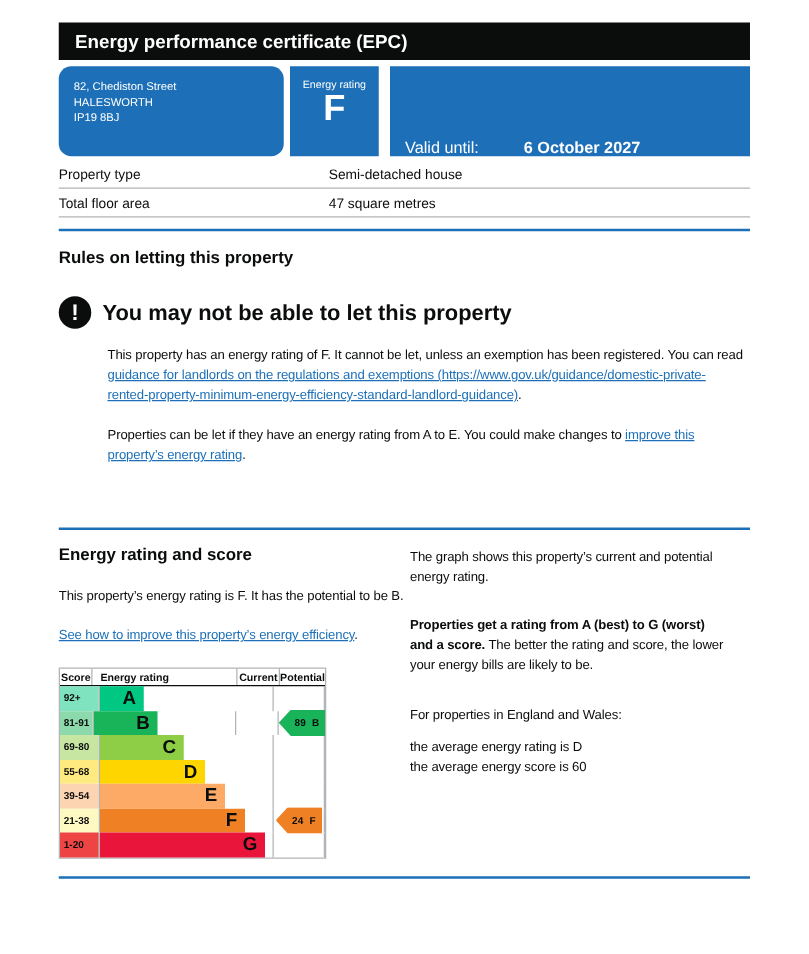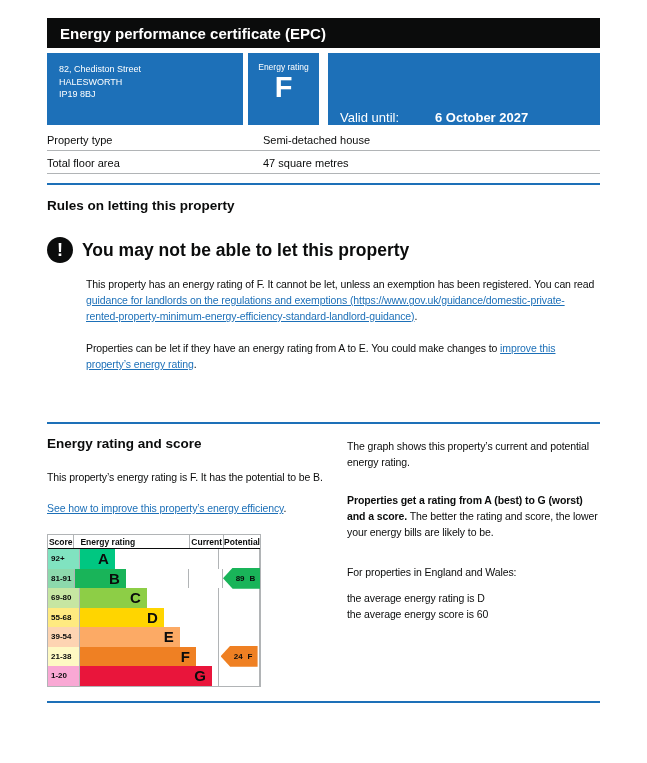--- a/index.html
+++ b/index.html
@@ -10,21 +10,21 @@
   }
   .content { padding:18px 47px 0 47px; }
 
   
   .header-bar { background:#0b0c0c; height:30px; display:flex; align-items:center; padding:0 13px; }
   .header-bar .title { color:#fff; font-size:15px; font-weight:bold; }
 
   
   .summary { display:flex; margin-top:5px; height:72px; }
   .bluebox { background:#1d70b8; color:#fff; }
-  .address-box { width:196px; font-size:9px; line-height:1.4; padding:10px 10px 12px 12px; }
+  .address-box { width:180px; font-size:9px; line-height:1.4; padding:10px 10px 12px 12px;border-radius:10px; }
   .rating-box { width:71px; margin-left:5px; text-align:center; padding-top:9px; }
   .rating-label { font-size:8.5px; }
   .rating-letter { font-size:29px; font-weight:bold; line-height:1; margin-top:1px; }
   .summary-right { flex:1; margin-left:9px; display:flex; flex-direction:column; gap:3px; }
   .info-box { flex:1; display:flex; align-items:flex-end; font-size:13px; padding:0 12px; }
   .info-label { width:95px; flex:none; }
   .info-value { font-weight:bold; }
 
   
   .prop-table { margin-top:3px; font-size:11px; }
@@ -46,21 +46,21 @@
   .warn-paras { margin-left:39px; width:509px; }
   .warn-paras p { margin-top:13px; }
   .warn-paras p + p { margin-top:16px; }
   a.link { color:#1d70b8; text-decoration:underline; cursor:pointer; }
 
   .rule-mid { margin-top:50px; }
 
   
   .columns { display:flex; }
   .col-left { width:281px; flex:none; }
-  .col-right { width:253px; margin-left:19px; flex:none; }
+  .col-right { width:253px; flex:none; }
   .rating-heading { font-size:13.5px; font-weight:bold; margin-top:12px; }
   .col-left .intro { margin-top:18px; }
   .col-left .link-para { margin-top:15px; }
   .col-right .p1 { margin-top:14px; }
   .col-right .p2 { margin-top:22px; }
   .col-right .p3 { margin-top:24px; }
   .col-right .p4 { margin-top:10px; }
 
   
   .chart { margin-top:18px; width:214px; border:1px solid #b1b4b6; background:#fff; }
@@ -208,21 +208,21 @@
                 </div>
                 <div class="pointer-cell cell-current">
                   <div class="arrow" style="background: rgb(239, 128, 35);">
                     <span>24</span>
                     <span>F</span>
                   </div>
                 </div>
                 <div class="pointer-cell cell-potential"></div>
               </div>
               <div class="chart-row">
-                <div class="score-cell" style="background: #f9a8d4;">1-20</div>
+                <div class="score-cell" style="background: #ef4444;">1-20</div>
                 <div class="band-cell">
                   <div class="band-bar" style="width: 132px; background: rgb(233, 21, 59);">G</div>
                 </div>
                 <div class="pointer-cell cell-current"></div>
                 <div class="pointer-cell cell-potential"></div>
               </div>
             </div>
         </div>
       </div>
 

